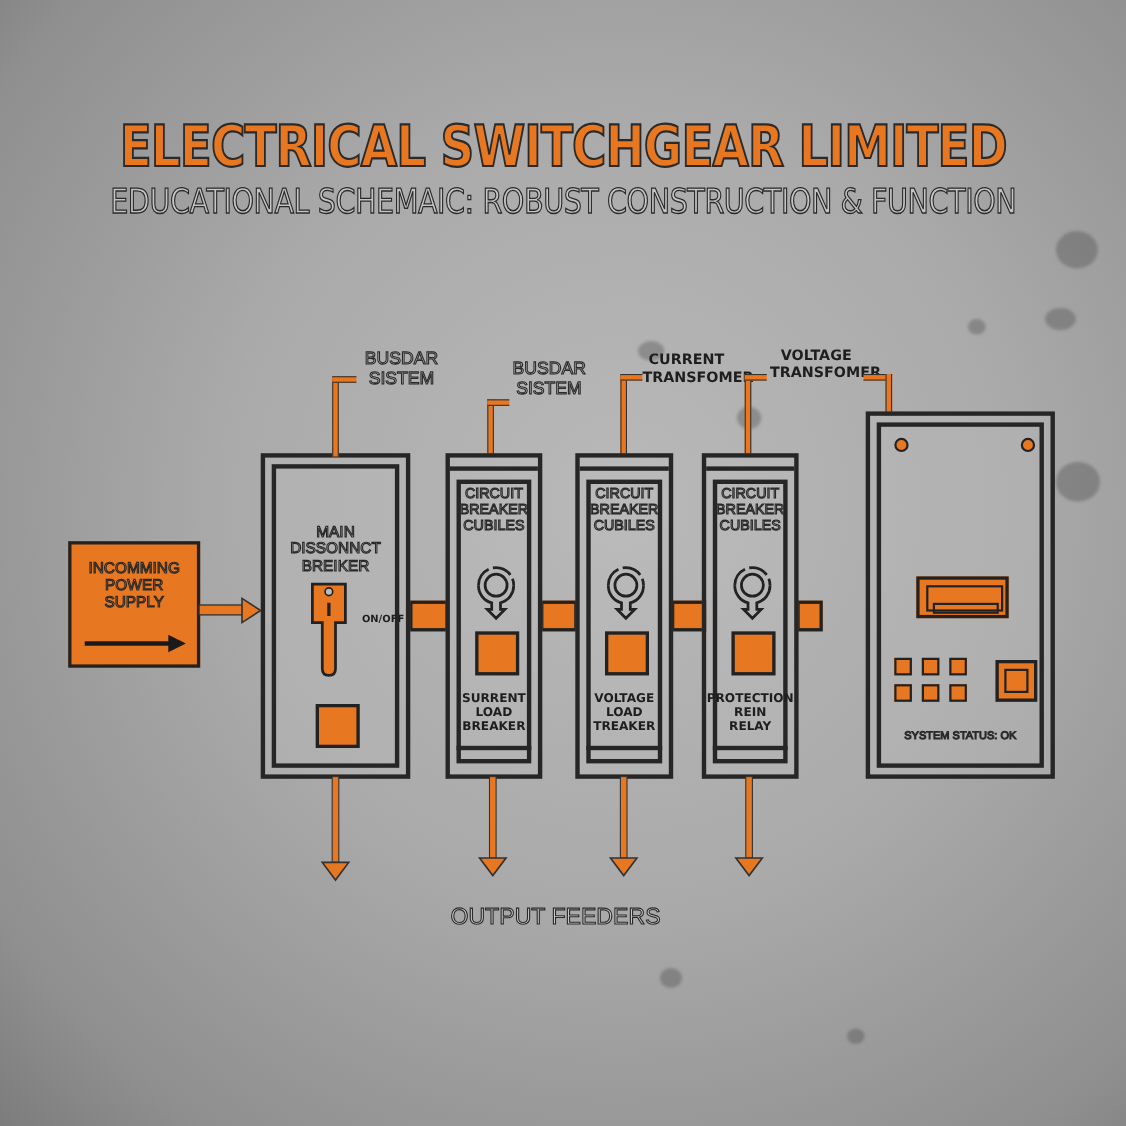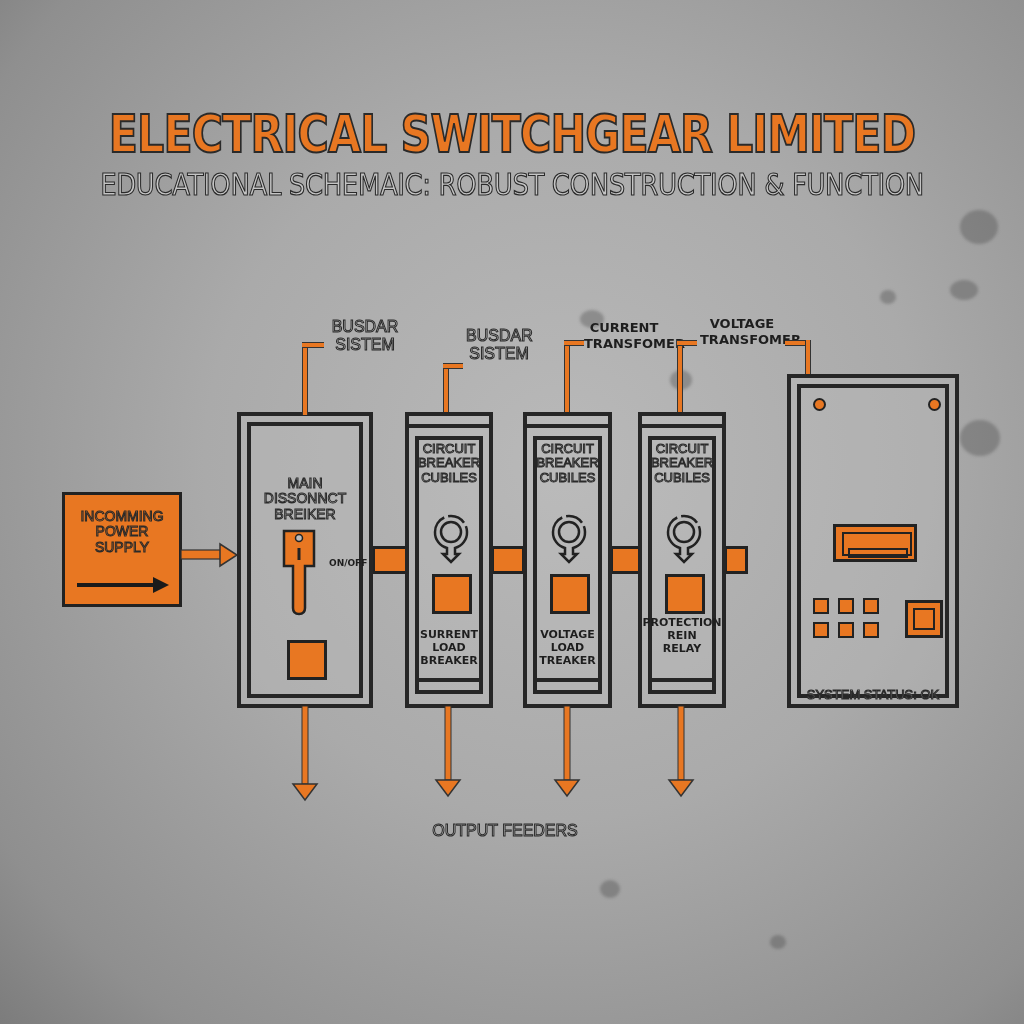--- a/index.html
+++ b/index.html
@@ -176,21 +176,21 @@
     <div>CIRCUIT</div>
       <div>BREAKER</div>
       <div>CUBILES</div>
   </div>
   <svg class="abs" style="left:22px;top:98px;" width="40" height="56">
     <circle cx="20" cy="18" r="10" fill="none" stroke="#222" stroke-width="2.5"></circle>
     <path d="M4,18 A16,16 0 0 0 16,34 V40 H12 L20,48 L28,40 H24 V34 A16,16 0 0 0 36,18" fill="none" stroke="#222" stroke-width="2.5"></path>
     <path d="M4,18 A16,16 0 0 1 36,18" fill="none" stroke="#222" stroke-width="2.5" stroke-dasharray="18 4"></path>
   </svg>
   <div class="abs orange" style="left:23px;top:158px;width:40px;height:40px;"></div>
-  <div class="abs solid-text" style="left:0;top:200px;width:100%;font-size:11px;">
+  <div class="abs solid-text" style="left:0;top:212px;width:100%;font-size:11px;">
     <div>PROTECTION</div>
       <div>REIN</div>
       <div>RELAY</div>
   </div>
   <div class="abs" style="left:6px;top:262px;width:68px;height:4px;background:#262626;"></div>
 </div>
 
 <div class="box" style="left:787px;top:374px;width:172px;height:334px;">
   <div class="inner" style="left:6px;top:6px;width:152px;height:314px;"></div>
   <div class="abs" style="left:22px;top:20px;width:9px;height:9px;border-radius:50%;background:#e87722;border:2px solid #222;"></div>
@@ -201,21 +201,21 @@
   </div>
   <div class="abs orange" style="left:22px;top:220px;width:16px;height:16px;border-width:2.5px;"></div>
   <div class="abs orange" style="left:47px;top:220px;width:16px;height:16px;border-width:2.5px;"></div>
   <div class="abs orange" style="left:72px;top:220px;width:16px;height:16px;border-width:2.5px;"></div>
   <div class="abs orange" style="left:22px;top:244px;width:16px;height:16px;border-width:2.5px;"></div>
   <div class="abs orange" style="left:47px;top:244px;width:16px;height:16px;border-width:2.5px;"></div>
   <div class="abs orange" style="left:72px;top:244px;width:16px;height:16px;border-width:2.5px;"></div>
   <div class="abs orange" style="left:114px;top:222px;width:38px;height:38px;">
     <div class="abs" style="left:5px;top:5px;width:18px;height:18px;border:2px solid #222;"></div>
   </div>
-  <div class="abs outline-text" style="left:0;top:286px;width:100%;font-size:13px;margin-top:24px;">SYSTEM STATUS: OK</div>
+  <div class="abs outline-text" style="left:0;top:286px;width:100%;font-size:10px;">SYSTEM STATUS: OK</div>
 </div>
 
 <div class="vline" style="left:302px;top:405px;height:10px;"></div>
 
 <svg class="abs" style="left:290px;top:706px;" width="30" height="96">
   <rect x="12" y="0" width="6" height="78" fill="#e87722" stroke="#333" stroke-width="1"></rect>
   <polygon points="3,78 27,78 15,94" fill="#e87722" stroke="#333" stroke-width="1.5"></polygon>
 </svg>
 <svg class="abs" style="left:433px;top:706px;" width="30" height="92">
   <rect x="12" y="0" width="6" height="74" fill="#e87722" stroke="#333" stroke-width="1"></rect>
@@ -223,15 +223,15 @@
 </svg>
 <svg class="abs" style="left:552px;top:706px;" width="30" height="92">
   <rect x="12" y="0" width="6" height="74" fill="#e87722" stroke="#333" stroke-width="1"></rect>
   <polygon points="3,74 27,74 15,90" fill="#e87722" stroke="#333" stroke-width="1.5"></polygon>
 </svg>
 <svg class="abs" style="left:666px;top:706px;" width="30" height="92">
   <rect x="12" y="0" width="6" height="74" fill="#e87722" stroke="#333" stroke-width="1"></rect>
   <polygon points="3,74 27,74 15,90" fill="#e87722" stroke="#333" stroke-width="1.5"></polygon>
 </svg>
 
-<div class="abs outline-text" style="left:400px;top:822px;width:210px;font-size:16px;">
+<div class="abs outline-text" style="left:400px;top:822px;width:210px;font-size:21px;">
   <div>OUTPUT FEEDERS</div>
 </div>
 
 </body></html>

